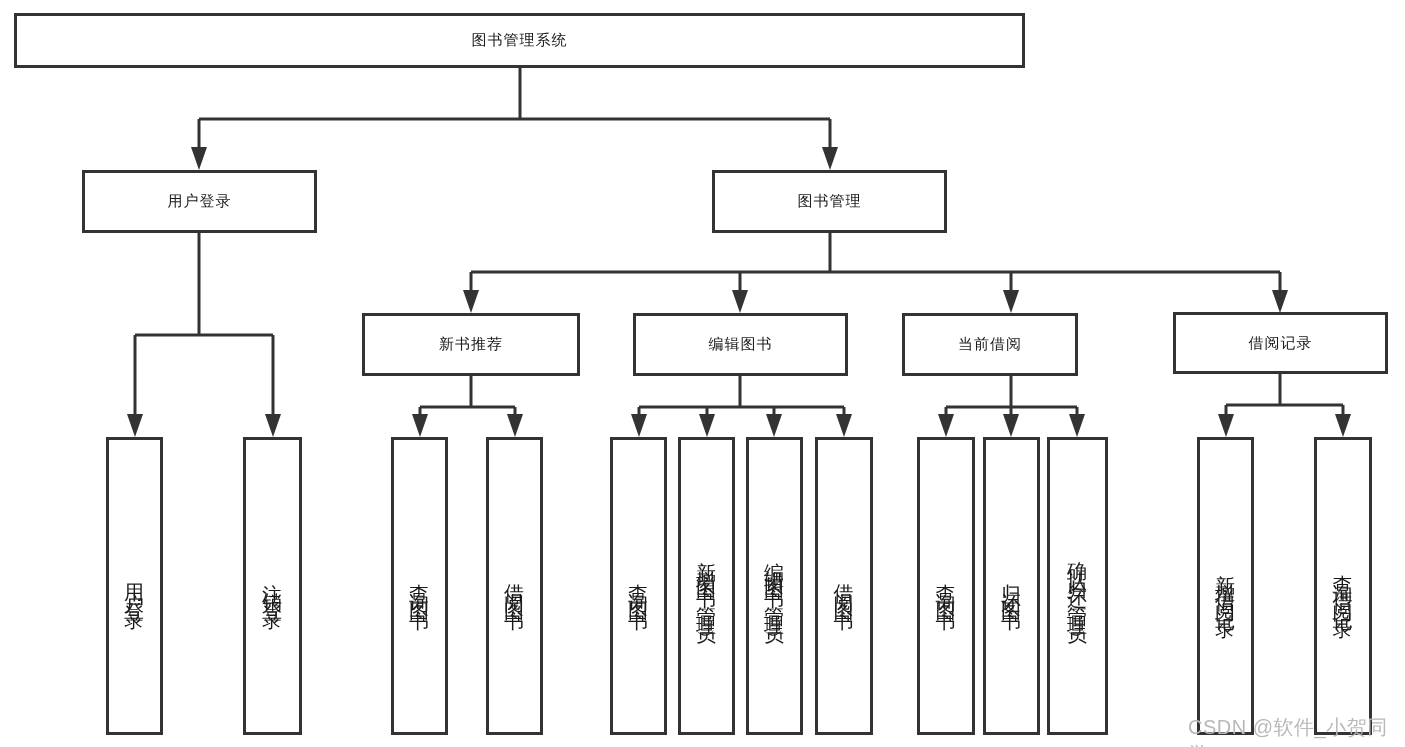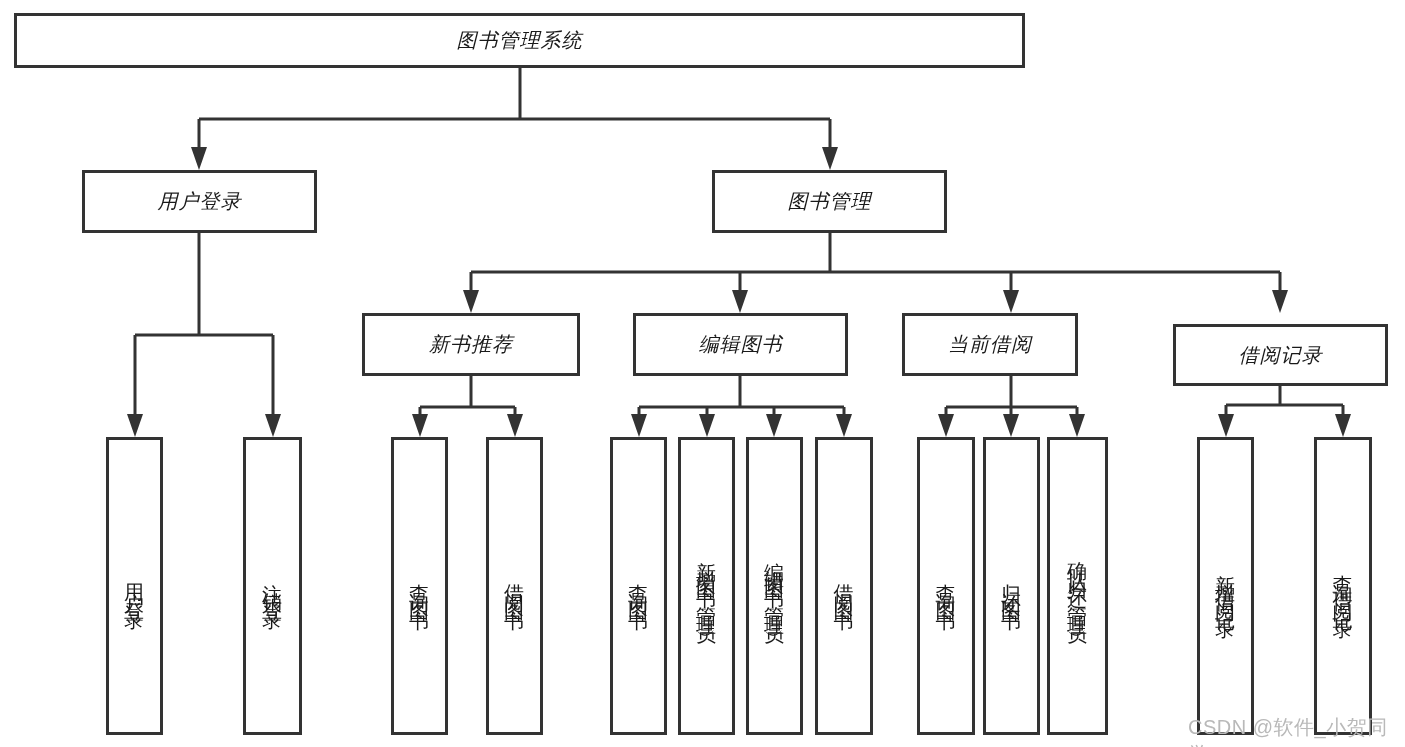--- a/index.html
+++ b/index.html
@@ -8,21 +8,21 @@
     background:#ffffff;
     font-family:"Liberation Sans","DejaVu Sans",sans-serif;
   }
   #connectors { position:absolute; left:0; top:0; width:1405px; height:747px; }
   .node {
     position:absolute; box-sizing:border-box;
     background:#ffffff; border:3px solid #333333;
     display:flex; align-items:center; justify-content:center;
     color:#1a1a1a;
   }
-  .h-node { font-size:20px; letter-spacing:1px;font-style:italic; }
+  .h-node { font-size:15px; letter-spacing:1px; }
   .leaf  { }
   .leaf .v-label {
     writing-mode:vertical-rl; text-orientation:mixed;
     font-size:20px; letter-spacing:9px; line-height:1;
     white-space:nowrap;
   }
   .watermark {
     position:absolute; left:1188px; top:714px;
     font-size:20px; color:#b9b9b9; letter-spacing:0.5px;
     z-index:5;
@@ -89,21 +89,21 @@
 
 <div class="node h-node" style="left:362px; top:313px; width:218px; height:63px;">
   <span>新书推荐</span>
 </div>
 <div class="node h-node" style="left:633px; top:313px; width:215px; height:63px;">
   <span>编辑图书</span>
 </div>
 <div class="node h-node" style="left:902px; top:313px; width:176px; height:63px;">
   <span>当前借阅</span>
 </div>
-<div class="node h-node" style="left:1173px; top:312px; width:215px; height:62px;margin-top:12px;">
+<div class="node h-node" style="left:1173px; top:312px; width:215px; height:62px;">
   <span>借阅记录</span>
 </div>
 
 <div class="node leaf" style="left:106px; top:437px; width:57px; height:298px;">
   <span class="v-label">用户登录</span>
 </div>
 <div class="node leaf" style="left:243px; top:437px; width:59px; height:298px;">
   <span class="v-label">注销登录</span>
 </div>
 

